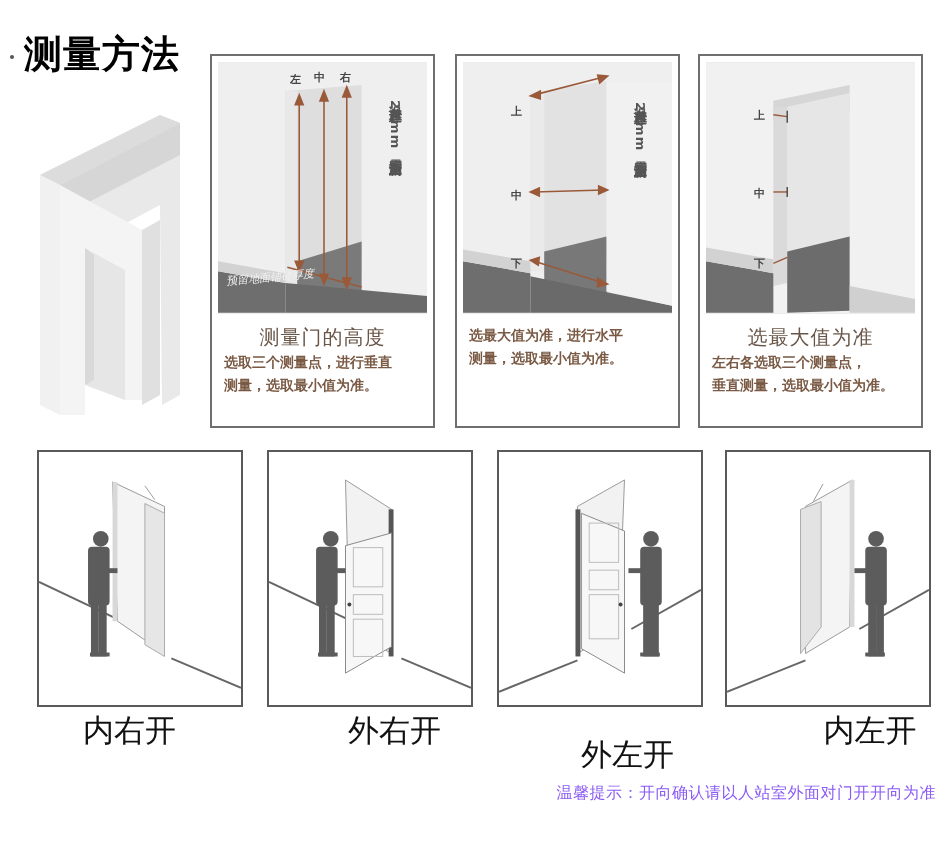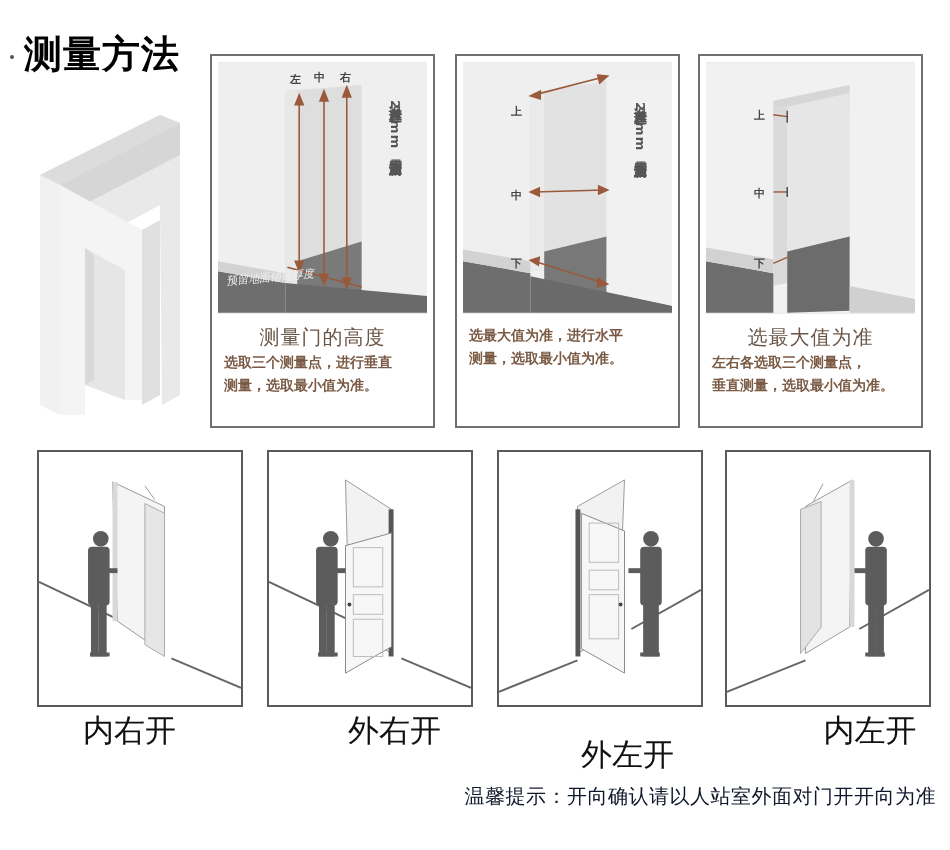--- a/index.html
+++ b/index.html
@@ -15,21 +15,21 @@
   .panel .scene{position:absolute;left:6px;top:6px;right:6px;height:252px;background:#ececec;overflow:hidden;}
   .panel .cap{position:absolute;left:0;right:0;top:268px;text-align:center;}
   .cap-title{font-size:20px;color:#6a5648;letter-spacing:1px;}
   .cap-desc{font-size:14px;color:#7a5a44;font-weight:bold;line-height:23px;margin-top:0;text-align:left;padding-left:12px;}
 
   .vtext{position:absolute;writing-mode:vertical-rl;font-size:13px;color:#555;font-weight:bold;letter-spacing:1px;}
   .mark{position:absolute;font-size:11px;color:#444;font-weight:bold;}
 
   .door-box{border:2px solid #5a5a5a;box-sizing:border-box;background:#fff;overflow:hidden;}
   .door-label{font-size:31px;color:#111;text-align:center;}
-  .tip{right:14px;top:783px;font-size:20px;color:#0f172a;letter-spacing:0.5px;}
+  .tip{right:14px;top:783px;font-size:16px;color:#8b5cf6;letter-spacing:0.5px;}
 </style>
 </head>
 <body>
 
 <div class="abs title-wrap">
   <span class="title-dot"></span>
   <span class="title">测量方法</span>
 </div>
 
 <svg class="abs iso" viewBox="0 0 180 320">

